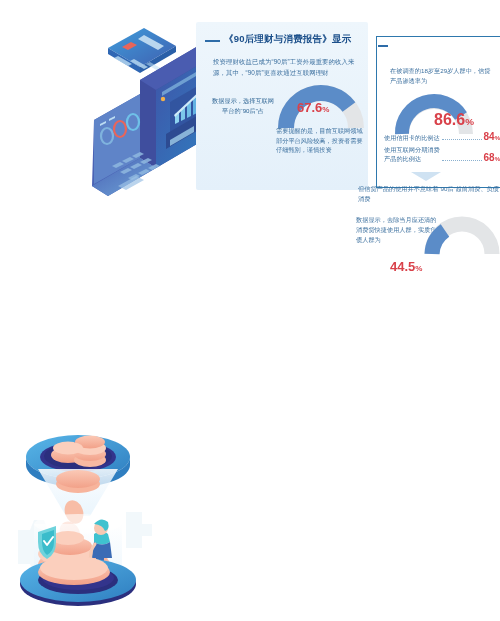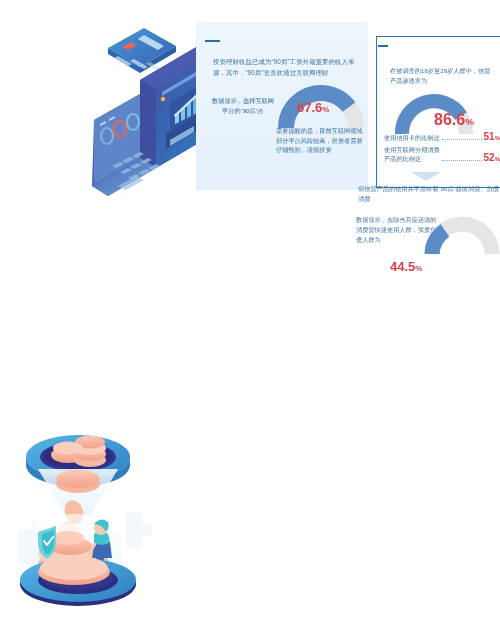--- a/index.html
+++ b/index.html
@@ -176,20 +176,21 @@
           <path d="M60 157 L68 153 L72 155 L64 159 Z"></path>
           <path d="M70 152 L78 148 L82 150 L74 154 Z"></path>
         </g>
         <path d="M40 170 L58 160 L66 164 L48 174 Z" fill="#9cc2e6" opacity=".7"></path>
       </g>
     </svg>
   </div>
 
   <div class="left-card"></div>
   <div class="title-dash"></div>
+  <div class="card-title">《90后理财与消费报告》显示</div>
   <div class="card-para">投资理财收益已成为“90后”工资外最重要的收入来源，其中，“90后”更喜欢通过互联网理财</div>
   <div class="card-sub">数据显示，选择互联网平台的“90后”占</div>
   <div class="card-note">需要提醒的是，目前互联网领域部分平台风险较高，投资者需要仔细甄别，谨慎投资</div>
 
   <div class="gauge g1">
     <svg viewBox="0 0 86 52" width="86" height="52">
       <path d="M8 48 A35 35 0 0 1 78 48" fill="none" stroke="#e3e5e7" stroke-width="16"></path>
       <path d="M8 48 A35 35 0 0 1 71 27" fill="none" stroke="#5b8cc8" stroke-width="16"></path>
     </svg>
   </div>
@@ -207,27 +208,27 @@
       <path d="M7 42 A32 32 0 0 1 66 24" fill="none" stroke="#5b8cc8" stroke-width="14"></path>
     </svg>
   </div>
   <div class="gauge-val v2">
     <span>86.6</span><span class="pc">%</span>
   </div>
 
   <div class="stat-row row1">
     <span class="stat-lbl">使用信用卡的比例达</span>
     <span class="stat-lead"></span>
-    <span class="stat-num"><span>51</span><span class="pc">%</span></span>
+    <span class="stat-num"><span>84</span><span class="pc">%</span></span>
   </div>
   <div class="stat-row row2">
     <span class="stat-lbl" style="white-space:pre-line">使用互联网分期消费
 产品的比例达</span>
     <span class="stat-lead"></span>
-    <span class="stat-num"><span>52</span><span class="pc">%</span></span>
+    <span class="stat-num"><span>68</span><span class="pc">%</span></span>
   </div>
 
   <div class="arrow-down"></div>
   <div class="r-foot">但信贷产品的使用并不意味着“90后”超前消费、负债消费</div>
 
   <div class="r-last">数据显示，去除当月应还清的消费贷快捷使用人群，实质负债人群为</div>
   <div class="gauge g3">
     <svg viewBox="0 0 76 46" width="76" height="46">
       <path d="M8 42 A30 30 0 0 1 68 42" fill="none" stroke="#e3e5e7" stroke-width="15"></path>
       <path d="M8 42 A30 30 0 0 1 21 18.5" fill="none" stroke="#5b8cc8" stroke-width="15"></path>

